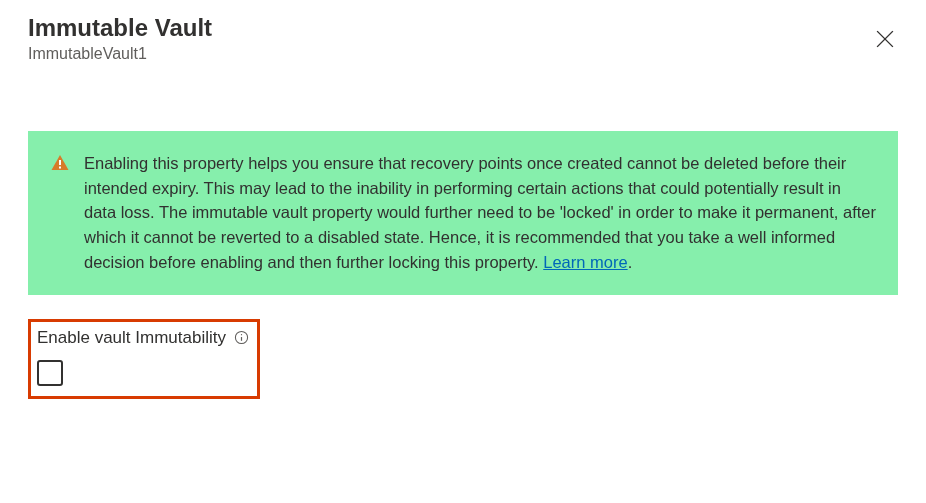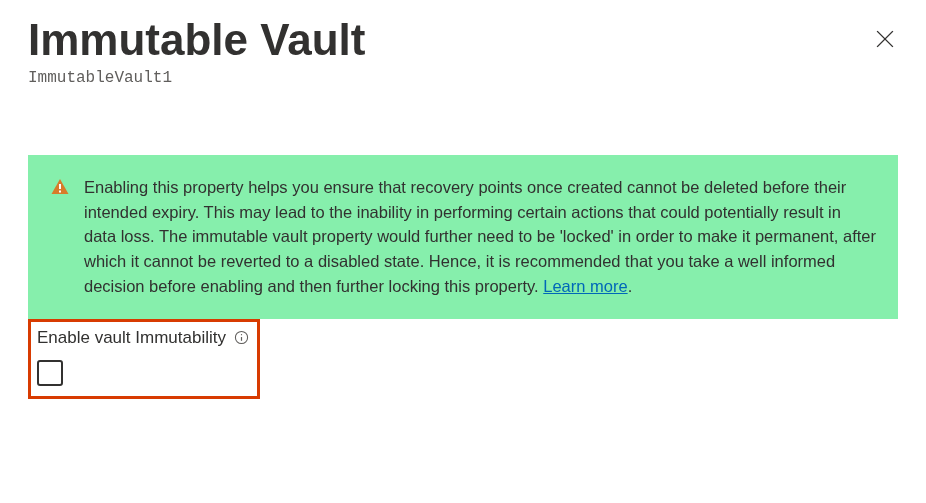--- a/index.html
+++ b/index.html
@@ -15,30 +15,29 @@
       height: 503px;
       padding: 14px 28px;
     }
     .header {
       display: flex;
       justify-content: space-between;
       align-items: flex-start;
       margin-bottom: 4px;
     }
     .title {
-      font-size: 44px;
+      font-size: 24px;
       font-weight: 600;
       color: #323130;
       line-height: 1.2;
     }
     .subtitle {
       font-size: 16px;
       color: #605e5c;
       margin-top: 2px;
-      font-family: Liberation Mono, monospace;
     }
     .close-btn {
       cursor: pointer;
       padding: 6px;
       margin-top: 10px;
       margin-right: -2px;
     }
     .close-btn svg {
       width: 18px;
       height: 18px;
@@ -63,20 +62,21 @@
       font-size: 16.5px;
       line-height: 1.5;
       color: #323130;
     }
     .learn-more {
       color: #0067b8;
       text-decoration: underline;
       cursor: pointer;
     }
     .enable-section {
+      margin-top: 24px;
       padding: 6px 8px 10px 6px;
       border: 3px solid #d83b01;
       display: inline-block;
     }
     .enable-label-row {
       display: flex;
       align-items: center;
       gap: 8px;
     }
     .enable-label {

